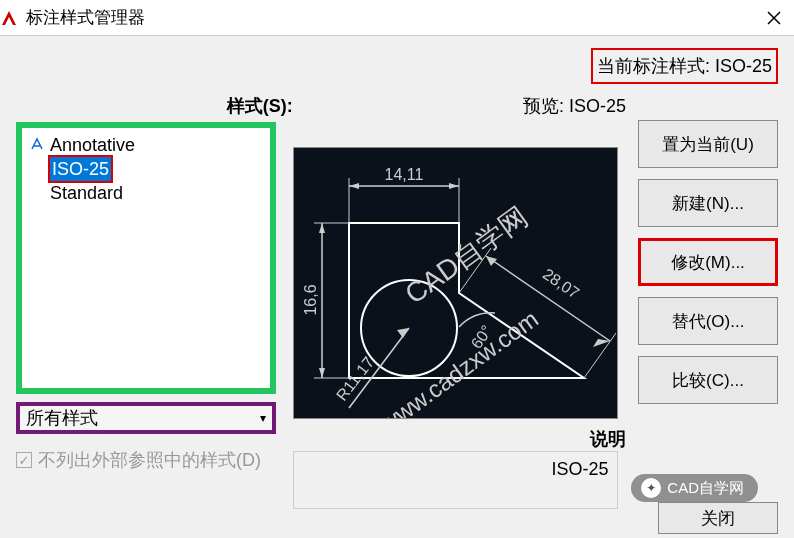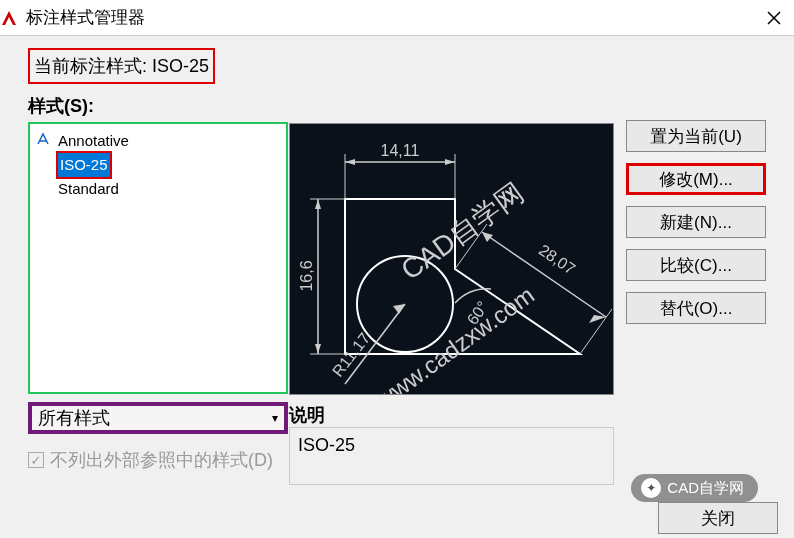--- a/index.html
+++ b/index.html
@@ -35,22 +35,23 @@
     }
     .close-btn {
       width: 40px;
       height: 36px;
       display: flex;
       align-items: center;
       justify-content: center;
       cursor: pointer;
     }
     .content {
-      padding: 12px 28px;
+      padding: 12px 16px;
       position: relative;
+      text-align: right;
     }
     .current-style-label {
       display: inline-block;
       font-size: 18px;
       color: #000;
       padding: 4px 4px;
       border: 2px solid #d00;
     }
     .main-row {
       display: flex;
@@ -62,24 +63,24 @@
     .section-label {
       font-size: 18px;
       color: #000;
       margin-bottom: 4px;
       font-weight: bold;
     }
     .listbox {
       width: 260px;
       height: 272px;
       background: #fff;
-      border: 2px solid #22c55e;
+      border: 6px solid #22c55e;
       padding: 5px 6px;
       font-family: monospace;
-      font-size: 15px;
+      font-size: 18px;
       line-height: 24px;
     }
     .list-item {
       display: flex;
       align-items: center;
       height: 24px;
     }
     .list-item .ann-icon {
       width: 16px;
       margin-right: 4px;
@@ -159,21 +160,21 @@
       font-size: 18px;
       font-family: monospace;
     }
     .right-col {
       margin-left: 12px;
       width: 140px;
       padding-top: 26px;
     }
     .btn {
       width: 140px;
-      height: 32px;
+      height: 48px;
       border: 1px solid #888;
       background: #e8e8e8;
       font-size: 17px;
       display: flex;
       align-items: center;
       justify-content: center;
       margin-bottom: 11px;
       cursor: pointer;
     }
     .btn.highlighted {
@@ -276,20 +277,21 @@
         </div>
       </div>
 
       <div class="checkbox-row">
         <span class="checkbox">✓</span>
         <span>不列出外部参照中的样式(D)</span>
       </div>
     </div>
 
     <div class="mid-col">
+      <div class="preview-label">预览: ISO-25</div>
       <div class="preview-box">
         <svg class="preview-svg" width="325" height="272" viewBox="0 0 325 272">
 
           <path d="M 55 75 L 165 75 L 165 145 L 290 230 L 55 230 Z" stroke="#fff" stroke-width="2" fill="none"></path>
 
           <circle cx="115" cy="180" r="48" stroke="#fff" stroke-width="2" fill="none"></circle>
 
           <line x1="55" y1="38" x2="165" y2="38" stroke="#ccc" stroke-width="1.5"></line>
           <line x1="55" y1="75" x2="55" y2="30" stroke="#ccc" stroke-width="1"></line>
           <line x1="165" y1="75" x2="165" y2="30" stroke="#ccc" stroke-width="1"></line>
@@ -322,31 +324,31 @@
       <div class="desc-label">说明</div>
       <div class="desc-box">
         <span>ISO-25</span>
       </div>
     </div>
 
     <div class="right-col">
       <div class="btn">
           <span>置为当前(U)</span>
         </div>
+      <div class="btn">
+          <span>新建(N)...</span>
+        </div>
       <div class="btn highlighted">
           <span>修改(M)...</span>
         </div>
       <div class="btn">
-          <span>新建(N)...</span>
+          <span>替代(O)...</span>
         </div>
       <div class="btn">
           <span>比较(C)...</span>
-        </div>
-      <div class="btn">
-          <span>替代(O)...</span>
         </div>
     </div>
   </div>
 </div>
 
 <div class="bottom-btns">
   <div class="bottom-btn">
       <span>关闭</span>
     </div>
 </div>

